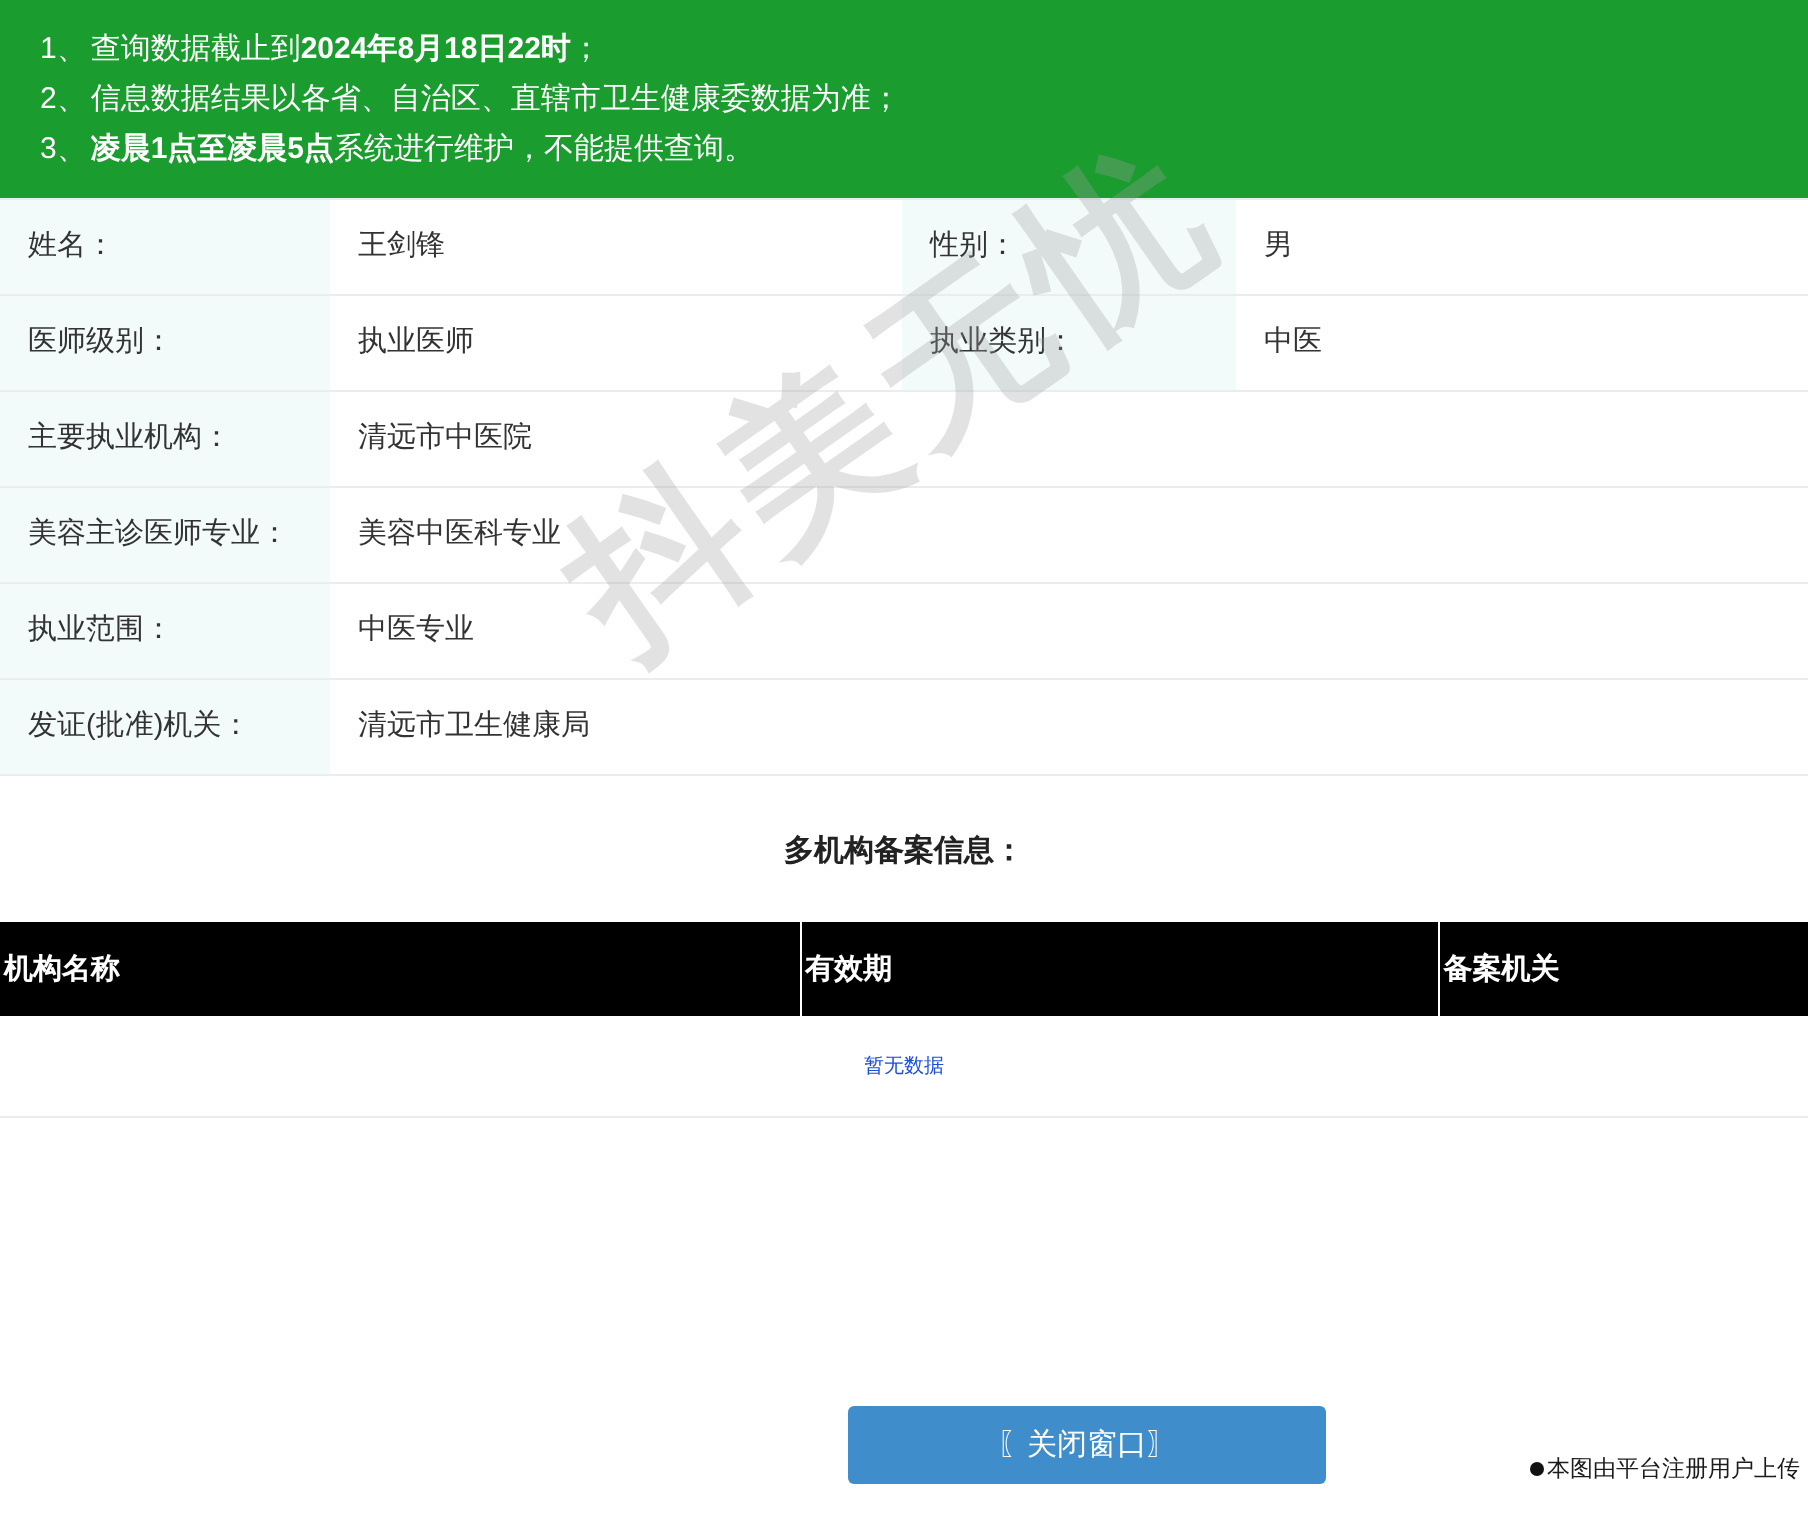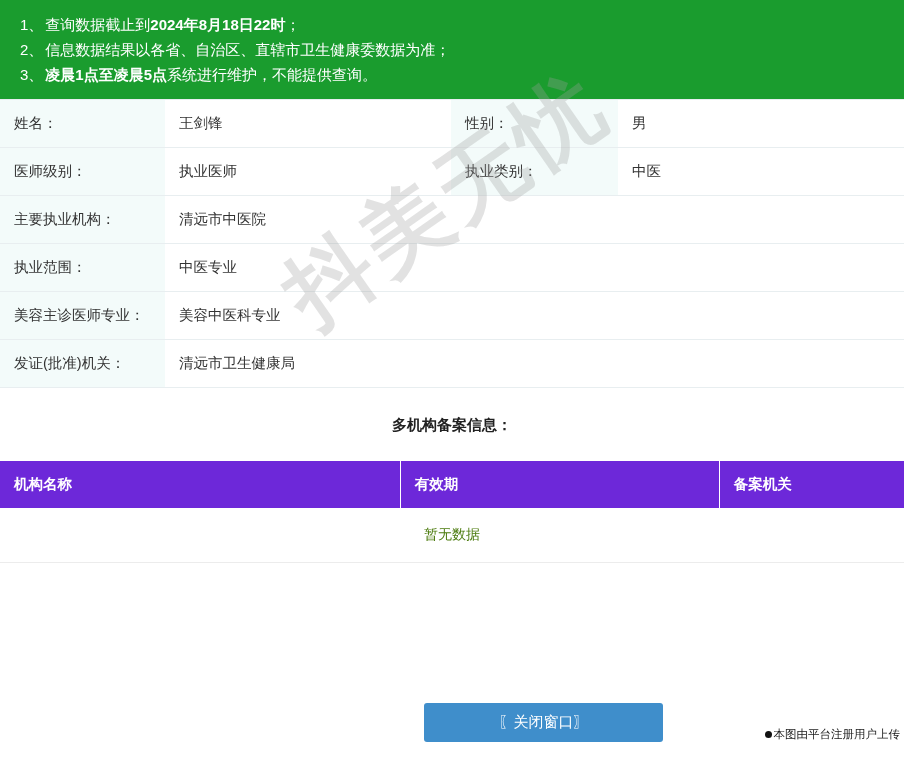--- a/index.html
+++ b/index.html
@@ -80,34 +80,34 @@
     padding: 28px 0 26px 0;
     background: #fff;
   }
   .org-table {
     width: 904px;
     border-collapse: collapse;
     table-layout: fixed;
     font-size: 14.5px;
   }
   .org-table th {
-    background: #6d28d9;
+    background: #000000;
     color: #ffffff;
     font-weight: bold;
     text-align: left;
-    padding: 14px 14px;
+    padding: 14px 2px;
     border-right: 1px solid #ffffff;
     font-size: 14.5px;
   }
   .org-table th:last-child { border-right: none; }
   .org-table td.empty {
     text-align: center;
-    color: #4d7c0f;
+    color: #1d4ed8;
     padding: 18px 0 18px 0;
-    font-size: 14px;
+    font-size: 10px;
     border-bottom: 1px solid #ececec;
   }
 
   
   .footer {
     position: absolute;
     left: 0; bottom: 0;
     width: 904px;
     height: 78px;
   }
@@ -168,26 +168,26 @@
       <td class="label">医师级别：</td>
       <td class="value">执业医师</td>
       <td class="label2">执业类别：</td>
       <td class="value2">中医</td>
     </tr>
     <tr>
       <td class="label">主要执业机构：</td>
       <td class="value" colspan="3">清远市中医院</td>
     </tr>
     <tr>
+      <td class="label cell-tall">美容主诊医师专业：</td>
+      <td class="value cell-tall" colspan="3">美容中医科专业</td>
+    </tr>
+    <tr>
       <td class="label">执业范围：</td>
       <td class="value" colspan="3">中医专业</td>
-    </tr>
-    <tr>
-      <td class="label cell-tall">美容主诊医师专业：</td>
-      <td class="value cell-tall" colspan="3">美容中医科专业</td>
     </tr>
     <tr>
       <td class="label">发证(批准)机关：</td>
       <td class="value" colspan="3">清远市卫生健康局</td>
     </tr>
   </tbody>
     </table>
 
   <div class="watermark">抖美无忧</div>
 

